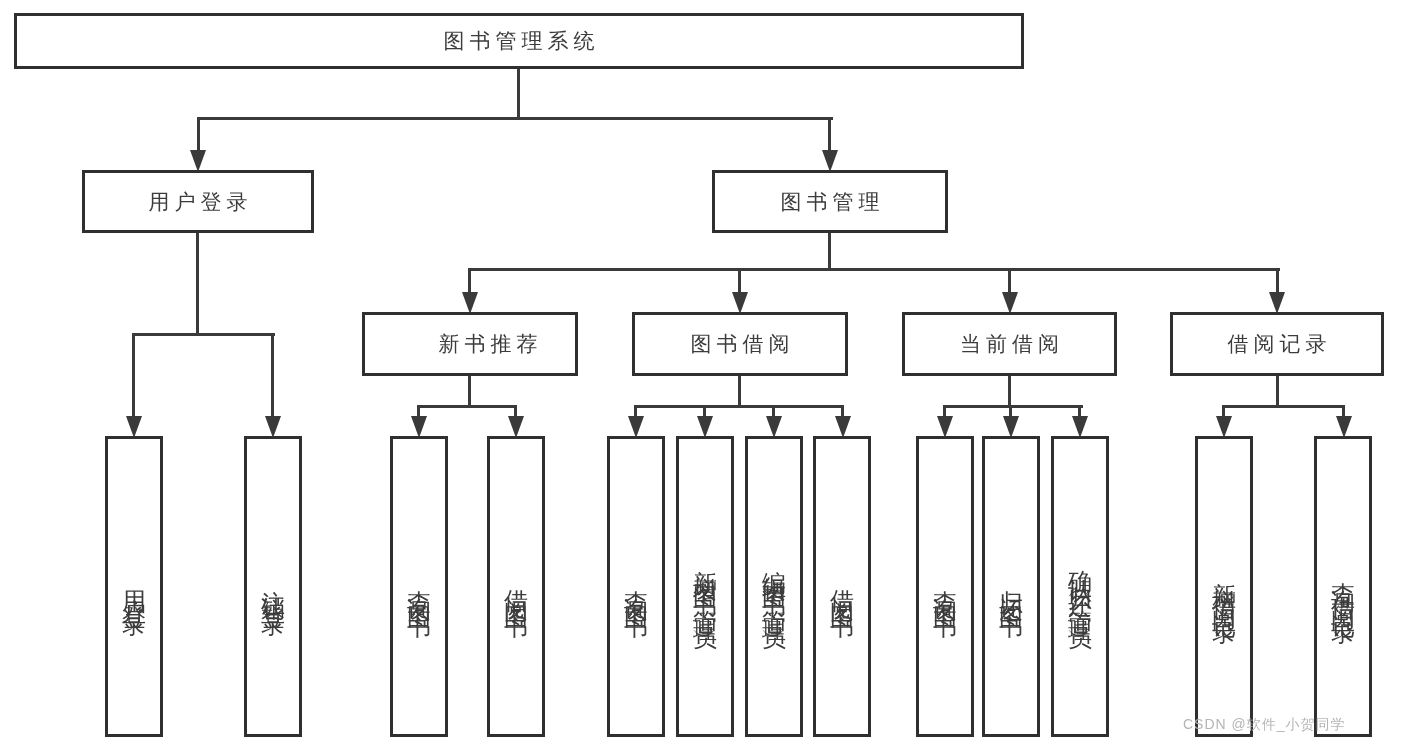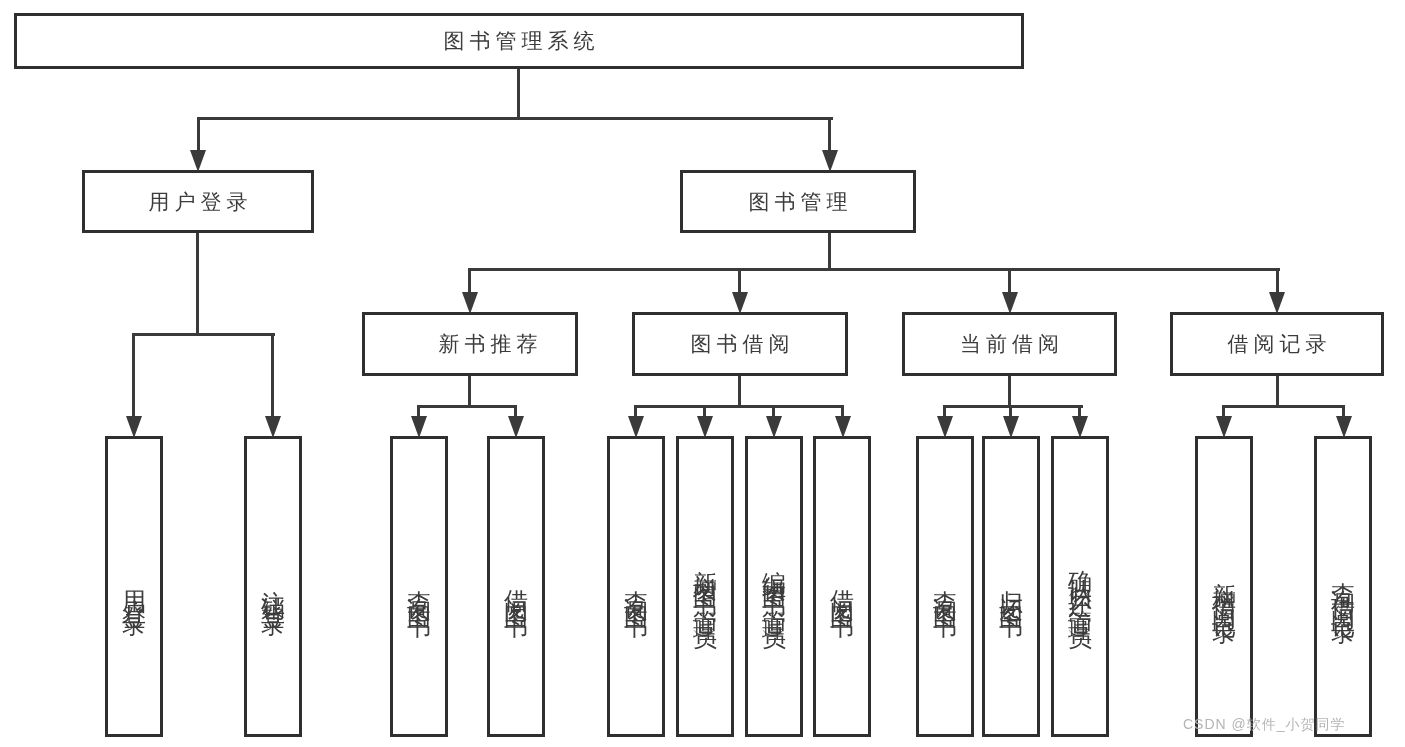--- a/index.html
+++ b/index.html
@@ -69,21 +69,21 @@
 
 <div class="canvas">
 
   <div class="box" style="left:14px; top:13px; width:1010px; height:56px;">
     <span class="htext">图书管理系统</span>
   </div>
 
   <div class="box" style="left:82px; top:170px; width:232px; height:63px;">
     <span class="htext">用户登录</span>
   </div>
-  <div class="box" style="left:680px; top:170px; width:236px; height:63px;">
+  <div class="box" style="left:712px; top:170px; width:236px; height:63px;">
     <span class="htext">图书管理</span>
   </div>
 
   <div class="box" style="left:362px; top:312px; width:216px; height:64px;padding-left:36px;">
     <span class="htext">新书推荐</span>
   </div>
   <div class="box" style="left:632px; top:312px; width:216px; height:64px;">
     <span class="htext">图书借阅</span>
   </div>
   <div class="box" style="left:902px; top:312px; width:215px; height:64px;">

